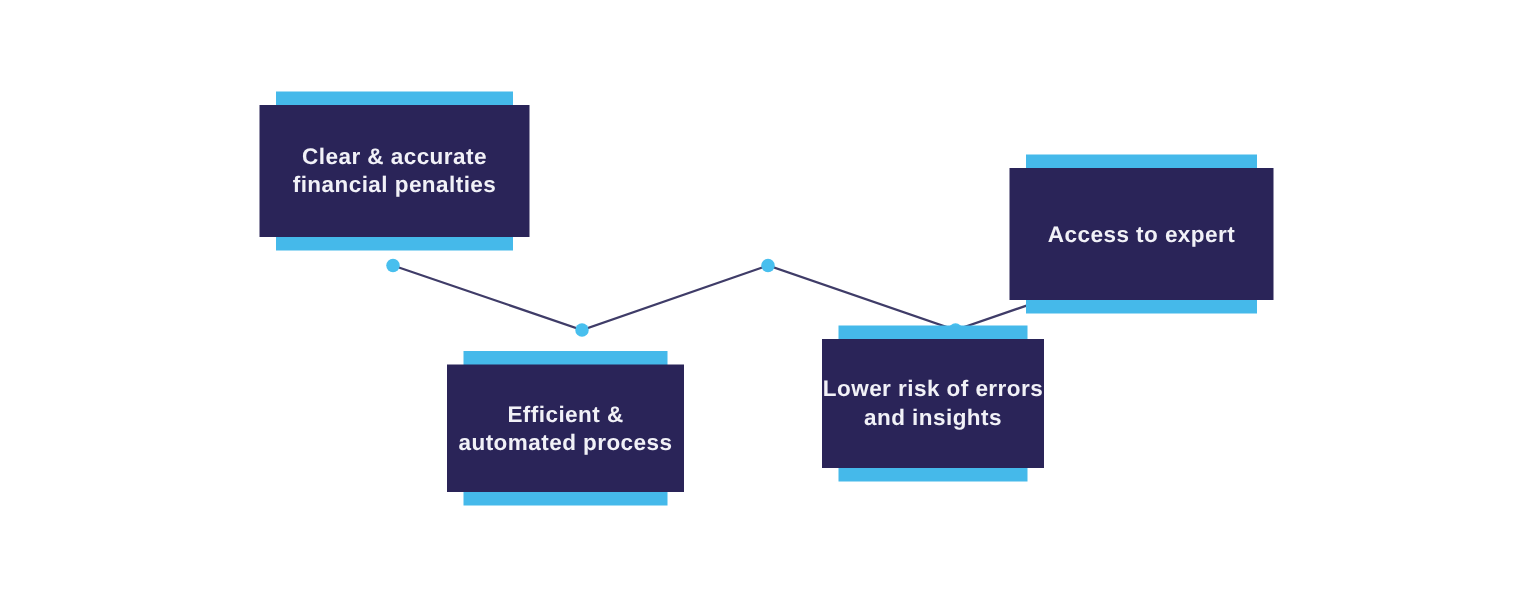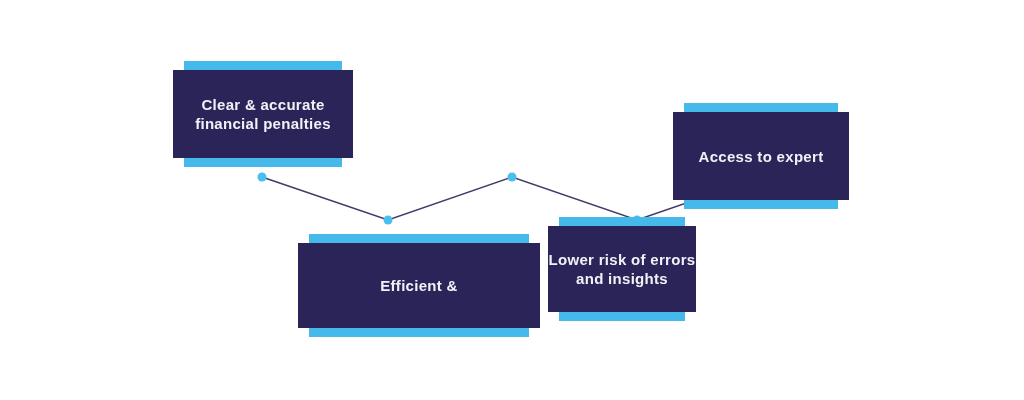--- a/index.html
+++ b/index.html
@@ -45,21 +45,21 @@
     white-space:nowrap;
     color:var(--text);
     font-size:15px;
     font-weight:700;
     letter-spacing:0.3px;
     line-height:19px;
   }
   .node1{left:173px;top:70px;width:180px;height:88px;}
   .node2{left:423px;top:70px;width:176px;height:88px;}
   .node3{left:673px;top:84px;width:176px;height:88px;margin-top:28px;}
-  .node4{left:298px;top:243px;width:202px;height:85px;padding-left:40px;}
+  .node4{left:298px;top:243px;width:158px;height:85px;}
   .node5{left:548px;top:226px;width:148px;height:86px;}
   svg.connectors{
     position:absolute;left:0;top:0;width:1024px;height:400px;
     pointer-events:none;
   }
 </style>
 </head>
 <body>
 
 <div class="canvas">
@@ -86,20 +86,21 @@
     <div class="accent"></div>
     <div class="box">
       <span class="line">Access to expert</span>
     </div>
   </div>
 
   <div class="node node4">
     <div class="accent"></div>
     <div class="box">
       <span class="line">Efficient &amp;</span>
+      <span class="line">automated process</span>
     </div>
   </div>
 
   <div class="node node5">
     <div class="accent"></div>
     <div class="box">
       <span class="line">Lower risk of errors</span>
       <span class="line">and insights</span>
     </div>
   </div>

